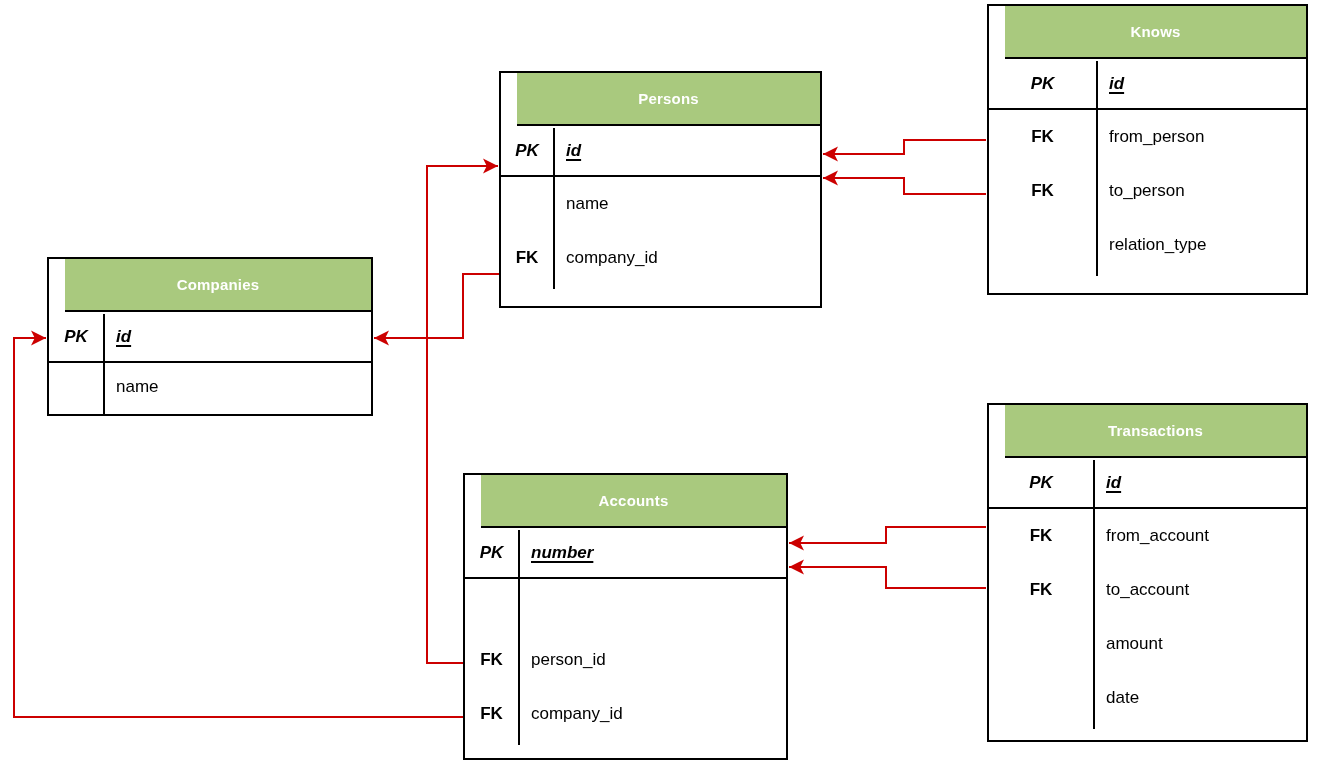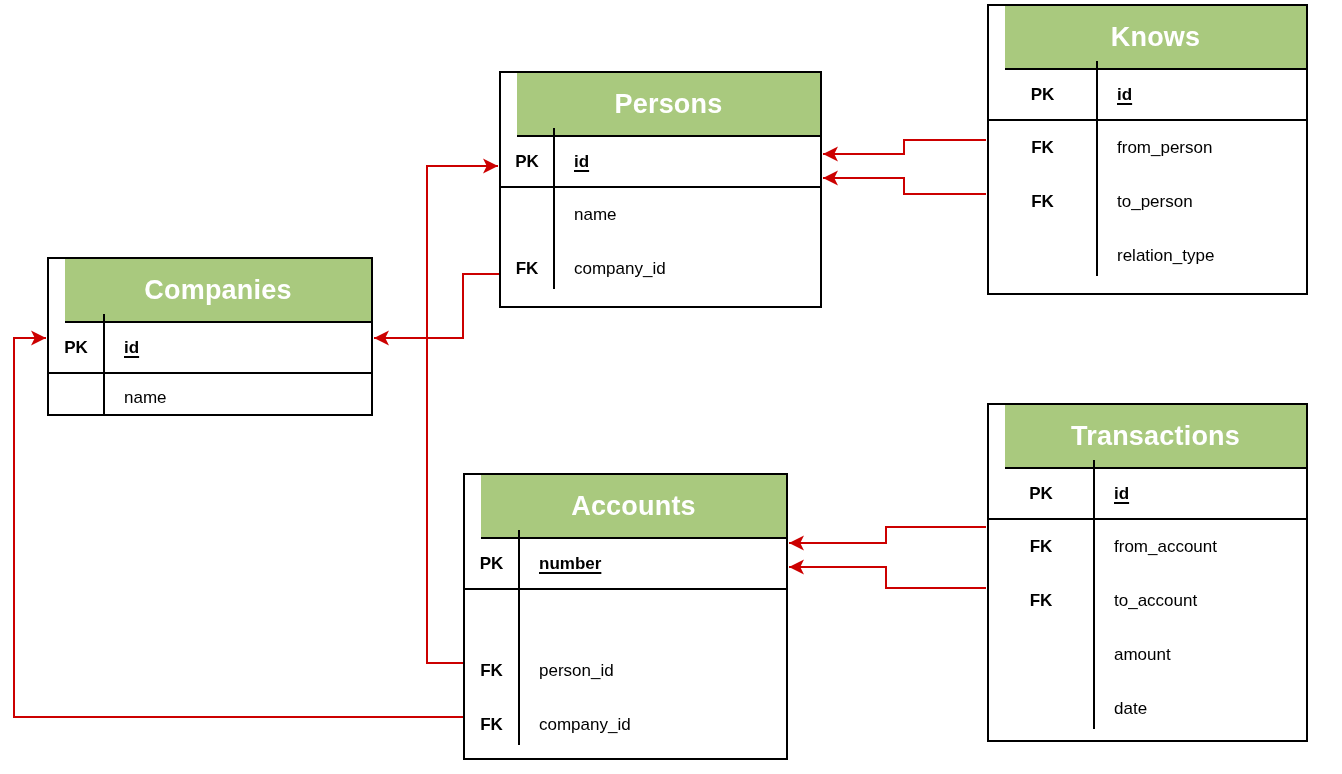--- a/index.html
+++ b/index.html
@@ -11,33 +11,33 @@
     --cell-text: #000000;
   }
   * { margin:0; padding:0; box-sizing:border-box; }
   html,body { width:1342px; height:774px; background:var(--background); overflow:hidden; }
   body { font-family:"Liberation Sans","DejaVu Sans",sans-serif; position:relative; }
 
   #canvas { position:absolute; left:0; top:0; width:1342px; height:774px; }
 
   .tbl { position:absolute; background:#fff; border:2px solid var(--border); }
   .hdr {
-    height:64px; border-bottom:2px solid var(--border);
+    height:53px; border-bottom:2px solid var(--border);
     background:var(--header-fill); color:var(--header-text);
-    font-weight:bold; font-size:27px; letter-spacing:.2px;
+    font-weight:bold; font-size:15px; letter-spacing:.2px;
     display:flex; align-items:center; justify-content:center;margin-left:16px;
   }
   .row { display:flex; height:54px; }
-  .row-pk { height:51px; border-bottom:2px solid var(--border); }
+  .row-pk { height:51px; border-bottom:2px solid var(--border);font-style:italic; }
   .kc {
     flex:0 0 auto; display:flex; align-items:center; justify-content:center;
     font-weight:bold; font-size:17px; color:var(--cell-text);
   }
   .nc {
-    flex:1 1 auto; display:flex; align-items:center; padding-left:21px;
+    flex:1 1 auto; display:flex; align-items:center; padding-left:13px;
     font-size:17px; color:var(--cell-text); white-space:nowrap;
   }
   .row-pk .nc {
     font-weight:bold;
     text-decoration:underline;
     text-decoration-thickness:2px;
     text-underline-offset:3px;
   }
   .divider { position:absolute; width:2px; background:var(--border); top:55px; }
 

